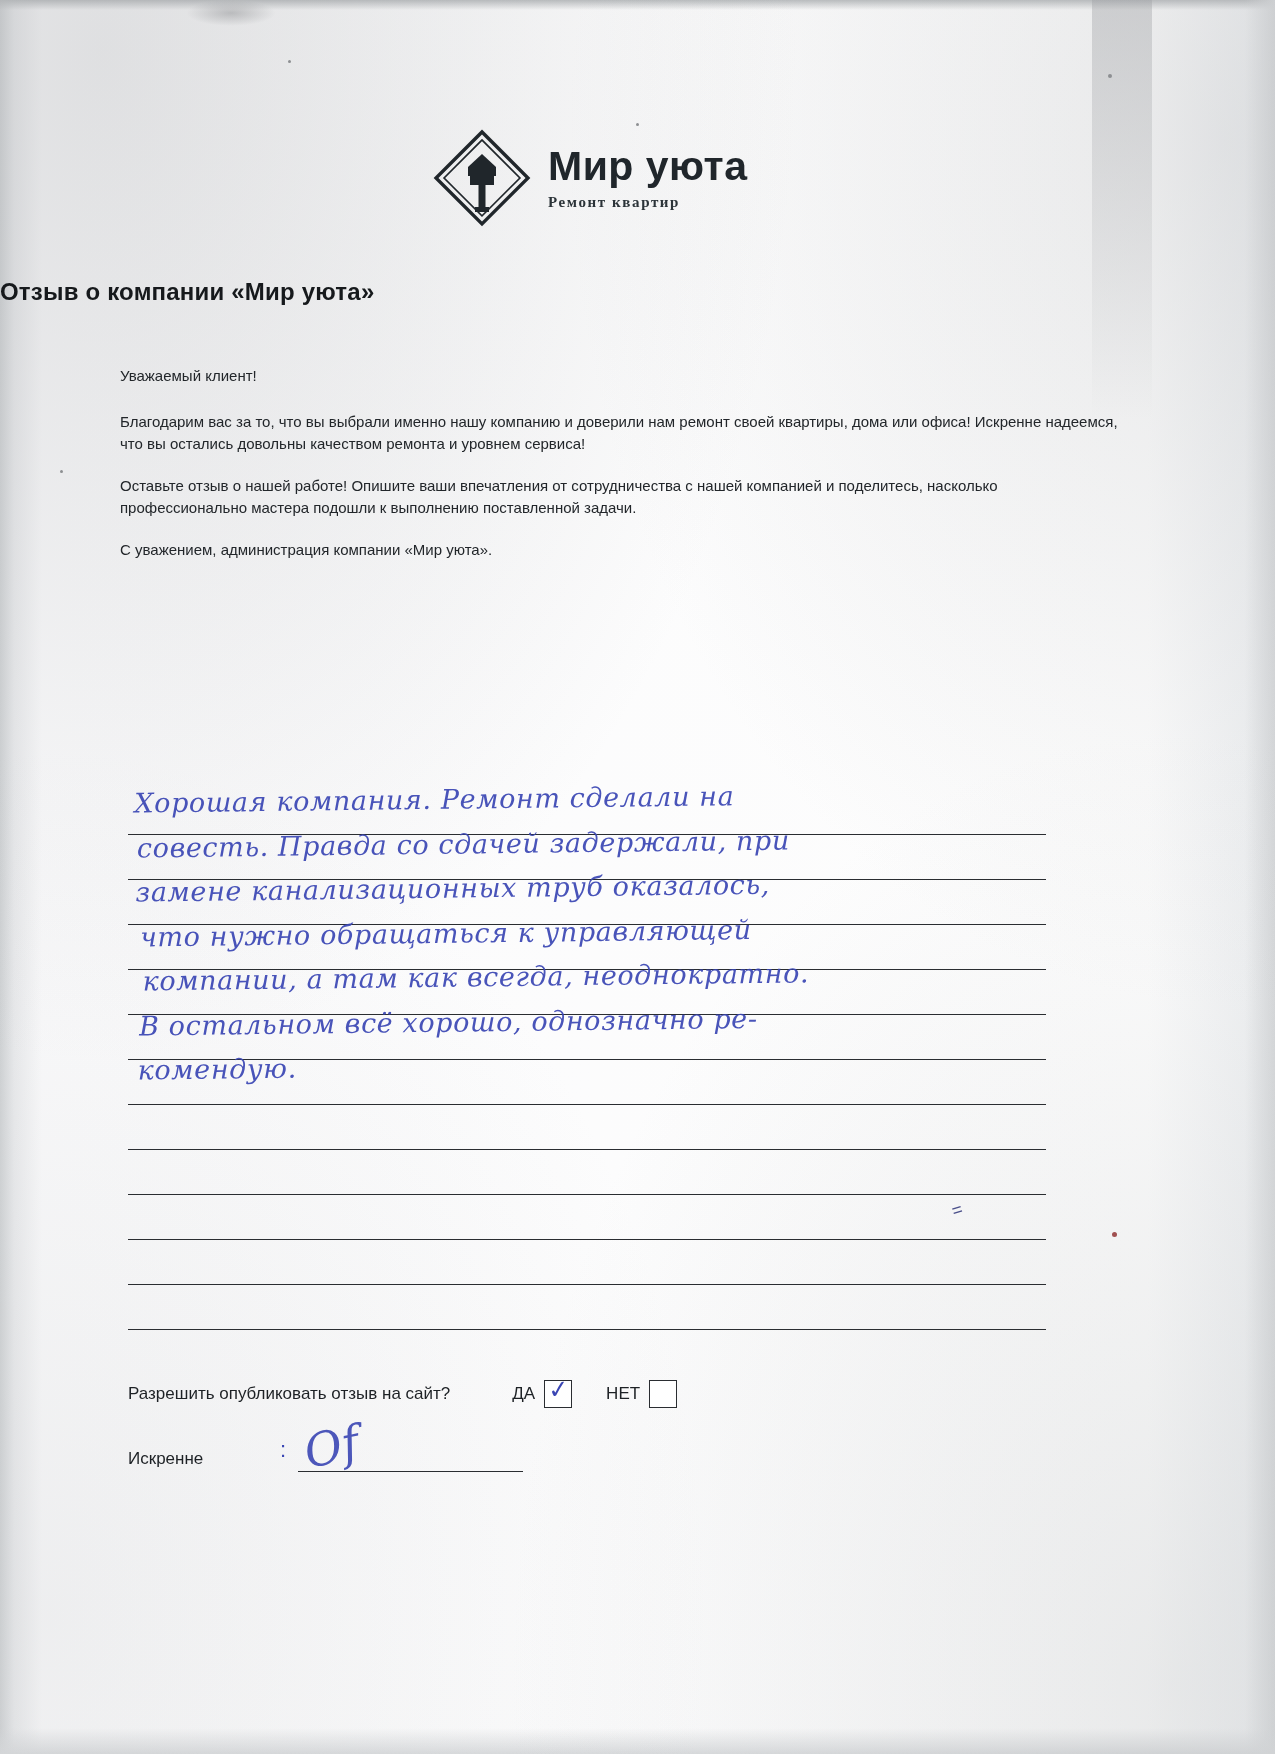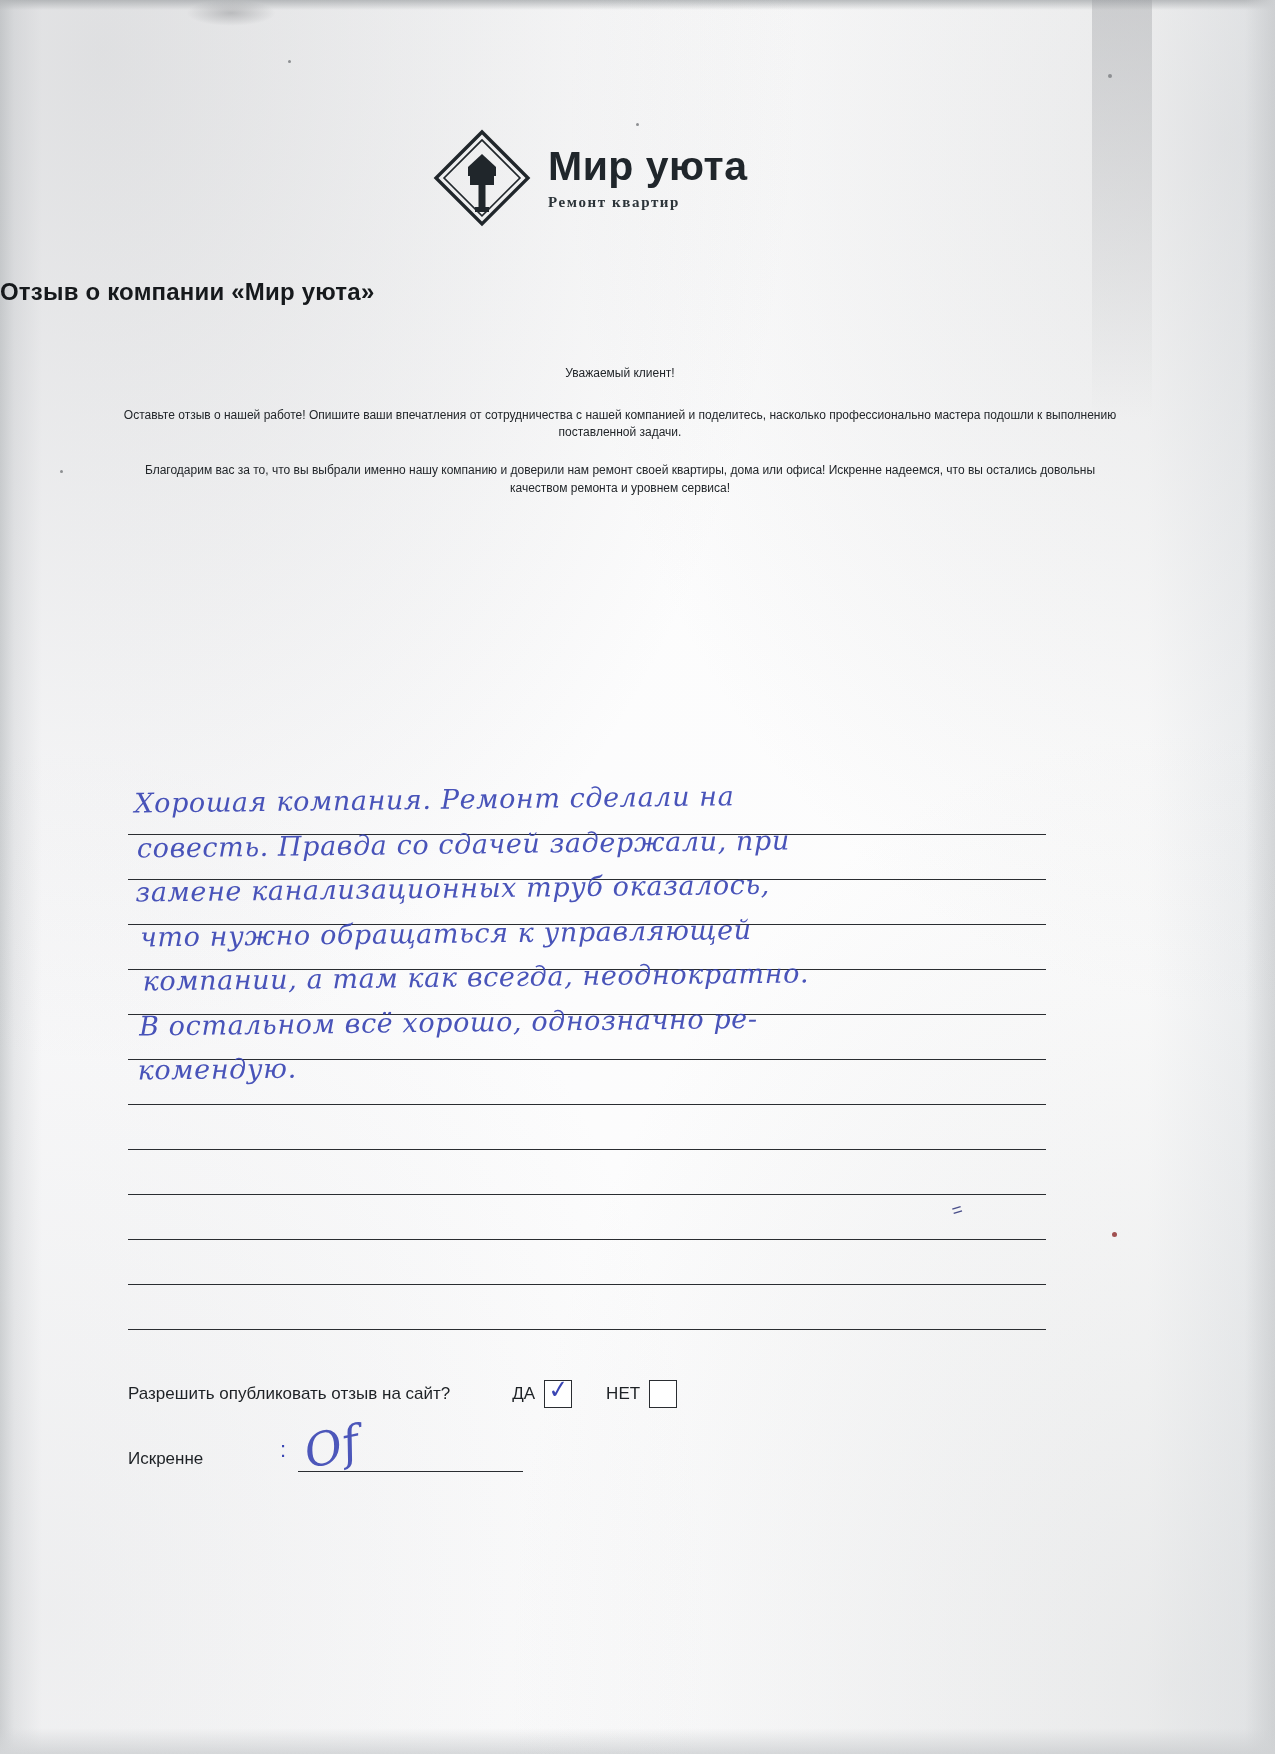--- a/index.html
+++ b/index.html
@@ -117,22 +117,22 @@
     color: #16191c;
     letter-spacing: 0.2px;
   }
 
   
   .intro {
     position: absolute;
     left: 120px;
     top: 365px;
     width: 1000px;
-    text-align: center;
-    font-size: 12px;
+    text-align: left;
+    font-size: 15px;
     line-height: 1.47;
     color: #22262a;
   }
   .intro p { margin: 0 0 21px 0; }
   .intro p.tight { margin-bottom: 20px; }
   .intro p:last-child { margin-bottom: 0; }
   .greeting { margin-bottom: 24px !important; }
 
   
   .lines-area {
@@ -294,22 +294,23 @@
     <div class="logo-text-wrap">
       <div class="logo-title">Мир уюта</div>
       <div class="logo-sub">Ремонт квартир</div>
     </div>
   </div>
 
   <div class="doc-title">Отзыв о компании «Мир уюта»</div>
 
   <div class="intro">
     <p class="greeting">Уважаемый клиент!</p>
+    <p class="tight">Благодарим вас за то, что вы выбрали именно нашу компанию и доверили нам ремонт своей квартиры, дома или офиса! Искренне надеемся, что вы остались довольны качеством ремонта и уровнем сервиса!</p>
     <p class="tight">Оставьте отзыв о нашей работе! Опишите ваши впечатления от сотрудничества с нашей компанией и поделитесь, насколько профессионально мастера подошли к выполнению поставленной задачи.</p>
-    <p class="tight">Благодарим вас за то, что вы выбрали именно нашу компанию и доверили нам ремонт своей квартиры, дома или офиса! Искренне надеемся, что вы остались довольны качеством ремонта и уровнем сервиса!</p>
+    <p>С уважением, администрация компании «Мир уюта».</p>
   </div>
 
   <div class="lines-area">
     <div class="rule" style="top:44px;"></div>
     <div class="rule" style="top:89px;"></div>
     <div class="rule" style="top:134px;"></div>
     <div class="rule" style="top:179px;"></div>
     <div class="rule" style="top:224px;"></div>
     <div class="rule" style="top:269px;"></div>
     <div class="rule" style="top:314px;"></div>

